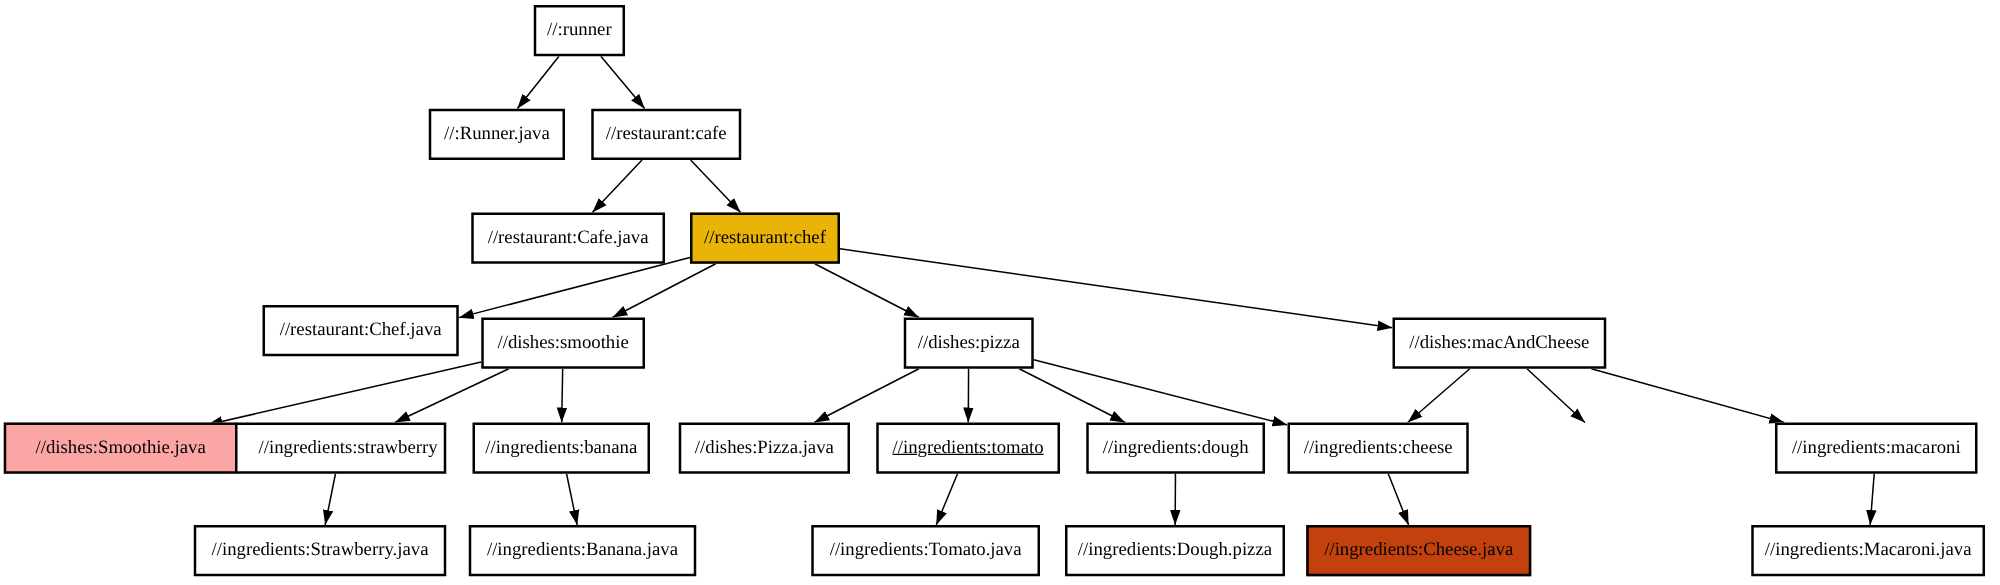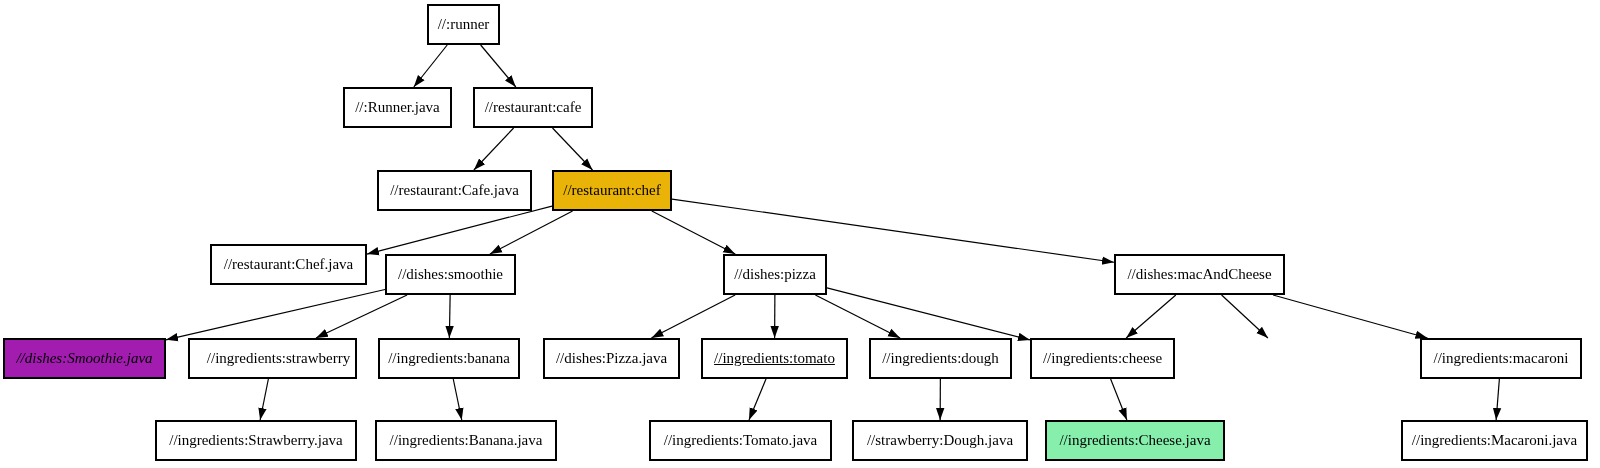--- a/index.html
+++ b/index.html
@@ -83,28 +83,28 @@
   <div id="node-layer">
       <div class="node" style="left: 427px; top: 4px; width: 73px; height: 41px; background: rgb(255, 255, 255); border-color: rgb(0, 0, 0);">//:runner</div>
       <div class="node" style="left: 343px; top: 87px; width: 109px; height: 41px; background: rgb(255, 255, 255); border-color: rgb(0, 0, 0);">//:Runner.java</div>
       <div class="node" style="left: 473px; top: 87px; width: 120px; height: 41px; background: rgb(255, 255, 255); border-color: rgb(0, 0, 0);">//restaurant:cafe</div>
       <div class="node" style="left: 377px; top: 170px; width: 155px; height: 41px; background: rgb(255, 255, 255); border-color: rgb(0, 0, 0);">//restaurant:Cafe.java</div>
       <div class="node" style="left: 552px; top: 170px; width: 120px; height: 41px; background: #eab308; border-color: rgb(0, 0, 0);">//restaurant:chef</div>
       <div class="node" style="left: 210px; top: 244px; width: 157px; height: 41px; background: rgb(255, 255, 255); border-color: rgb(0, 0, 0);">//restaurant:Chef.java</div>
       <div class="node" style="left: 385px; top: 254px; width: 131px; height: 41px; background: rgb(255, 255, 255); border-color: rgb(0, 0, 0);">//dishes:smoothie</div>
       <div class="node" style="left: 723px; top: 254px; width: 104px; height: 41px; background: rgb(255, 255, 255); border-color: rgb(0, 0, 0);">//dishes:pizza</div>
       <div class="node" style="left: 1114px; top: 254px; width: 171px; height: 41px; background: rgb(255, 255, 255); border-color: rgb(0, 0, 0);">//dishes:macAndCheese</div>
-      <div class="node" style="left: 3px; top: 338px; width: 163px; height: 41px; background: #a21caf; border-color: rgb(0, 0, 0); font-style: italic;">//dishes:Smoothie.java</div>
+      <div class="node" style="left: 3px; top: 338px; width: 187px; height: 41px; background: #fca5a5; border-color: rgb(0, 0, 0);">//dishes:Smoothie.java</div>
       <div class="node" style="left: 188px; top: 338px; width: 169px; height: 41px; background: rgb(255, 255, 255); border-color: rgb(0, 0, 0); padding-left: 12px;">//ingredients:strawberry</div>
       <div class="node" style="left: 378px; top: 338px; width: 142px; height: 41px; background: rgb(255, 255, 255); border-color: rgb(0, 0, 0);">//ingredients:banana</div>
       <div class="node" style="left: 543px; top: 338px; width: 137px; height: 41px; background: rgb(255, 255, 255); border-color: rgb(0, 0, 0);">//dishes:Pizza.java</div>
       <div class="node" style="left: 701px; top: 338px; width: 147px; height: 41px; background: rgb(255, 255, 255); border-color: rgb(0, 0, 0); text-decoration: underline;">//ingredients:tomato</div>
       <div class="node" style="left: 869px; top: 338px; width: 143px; height: 41px; background: rgb(255, 255, 255); border-color: rgb(0, 0, 0);">//ingredients:dough</div>
       <div class="node" style="left: 1030px; top: 338px; width: 145px; height: 41px; background: rgb(255, 255, 255); border-color: rgb(0, 0, 0);">//ingredients:cheese</div>
       <div class="node" style="left: 1420px; top: 338px; width: 162px; height: 41px; background: rgb(255, 255, 255); border-color: rgb(0, 0, 0);">//ingredients:macaroni</div>
       <div class="node" style="left: 155px; top: 420px; width: 202px; height: 41px; background: rgb(255, 255, 255); border-color: rgb(0, 0, 0);">//ingredients:Strawberry.java</div>
       <div class="node" style="left: 375px; top: 420px; width: 182px; height: 41px; background: rgb(255, 255, 255); border-color: rgb(0, 0, 0);">//ingredients:Banana.java</div>
       <div class="node" style="left: 649px; top: 420px; width: 183px; height: 41px; background: rgb(255, 255, 255); border-color: rgb(0, 0, 0);">//ingredients:Tomato.java</div>
-      <div class="node" style="left: 852px; top: 420px; width: 176px; height: 41px; background: rgb(255, 255, 255); border-color: rgb(0, 0, 0);">//strawberry:Dough.java</div>
-      <div class="node" style="left: 1045px; top: 420px; width: 180px; height: 41px; background: #86efac; border-color: rgb(0, 0, 0);">//ingredients:Cheese.java</div>
+      <div class="node" style="left: 852px; top: 420px; width: 176px; height: 41px; background: rgb(255, 255, 255); border-color: rgb(0, 0, 0);">//ingredients:Dough.pizza</div>
+      <div class="node" style="left: 1045px; top: 420px; width: 180px; height: 41px; background: #c2410c; border-color: rgb(0, 0, 0);">//ingredients:Cheese.java</div>
       <div class="node" style="left: 1401px; top: 420px; width: 187px; height: 41px; background: rgb(255, 255, 255); border-color: rgb(0, 0, 0);">//ingredients:Macaroni.java</div>
     </div>
 </div>
 
 </body></html>

